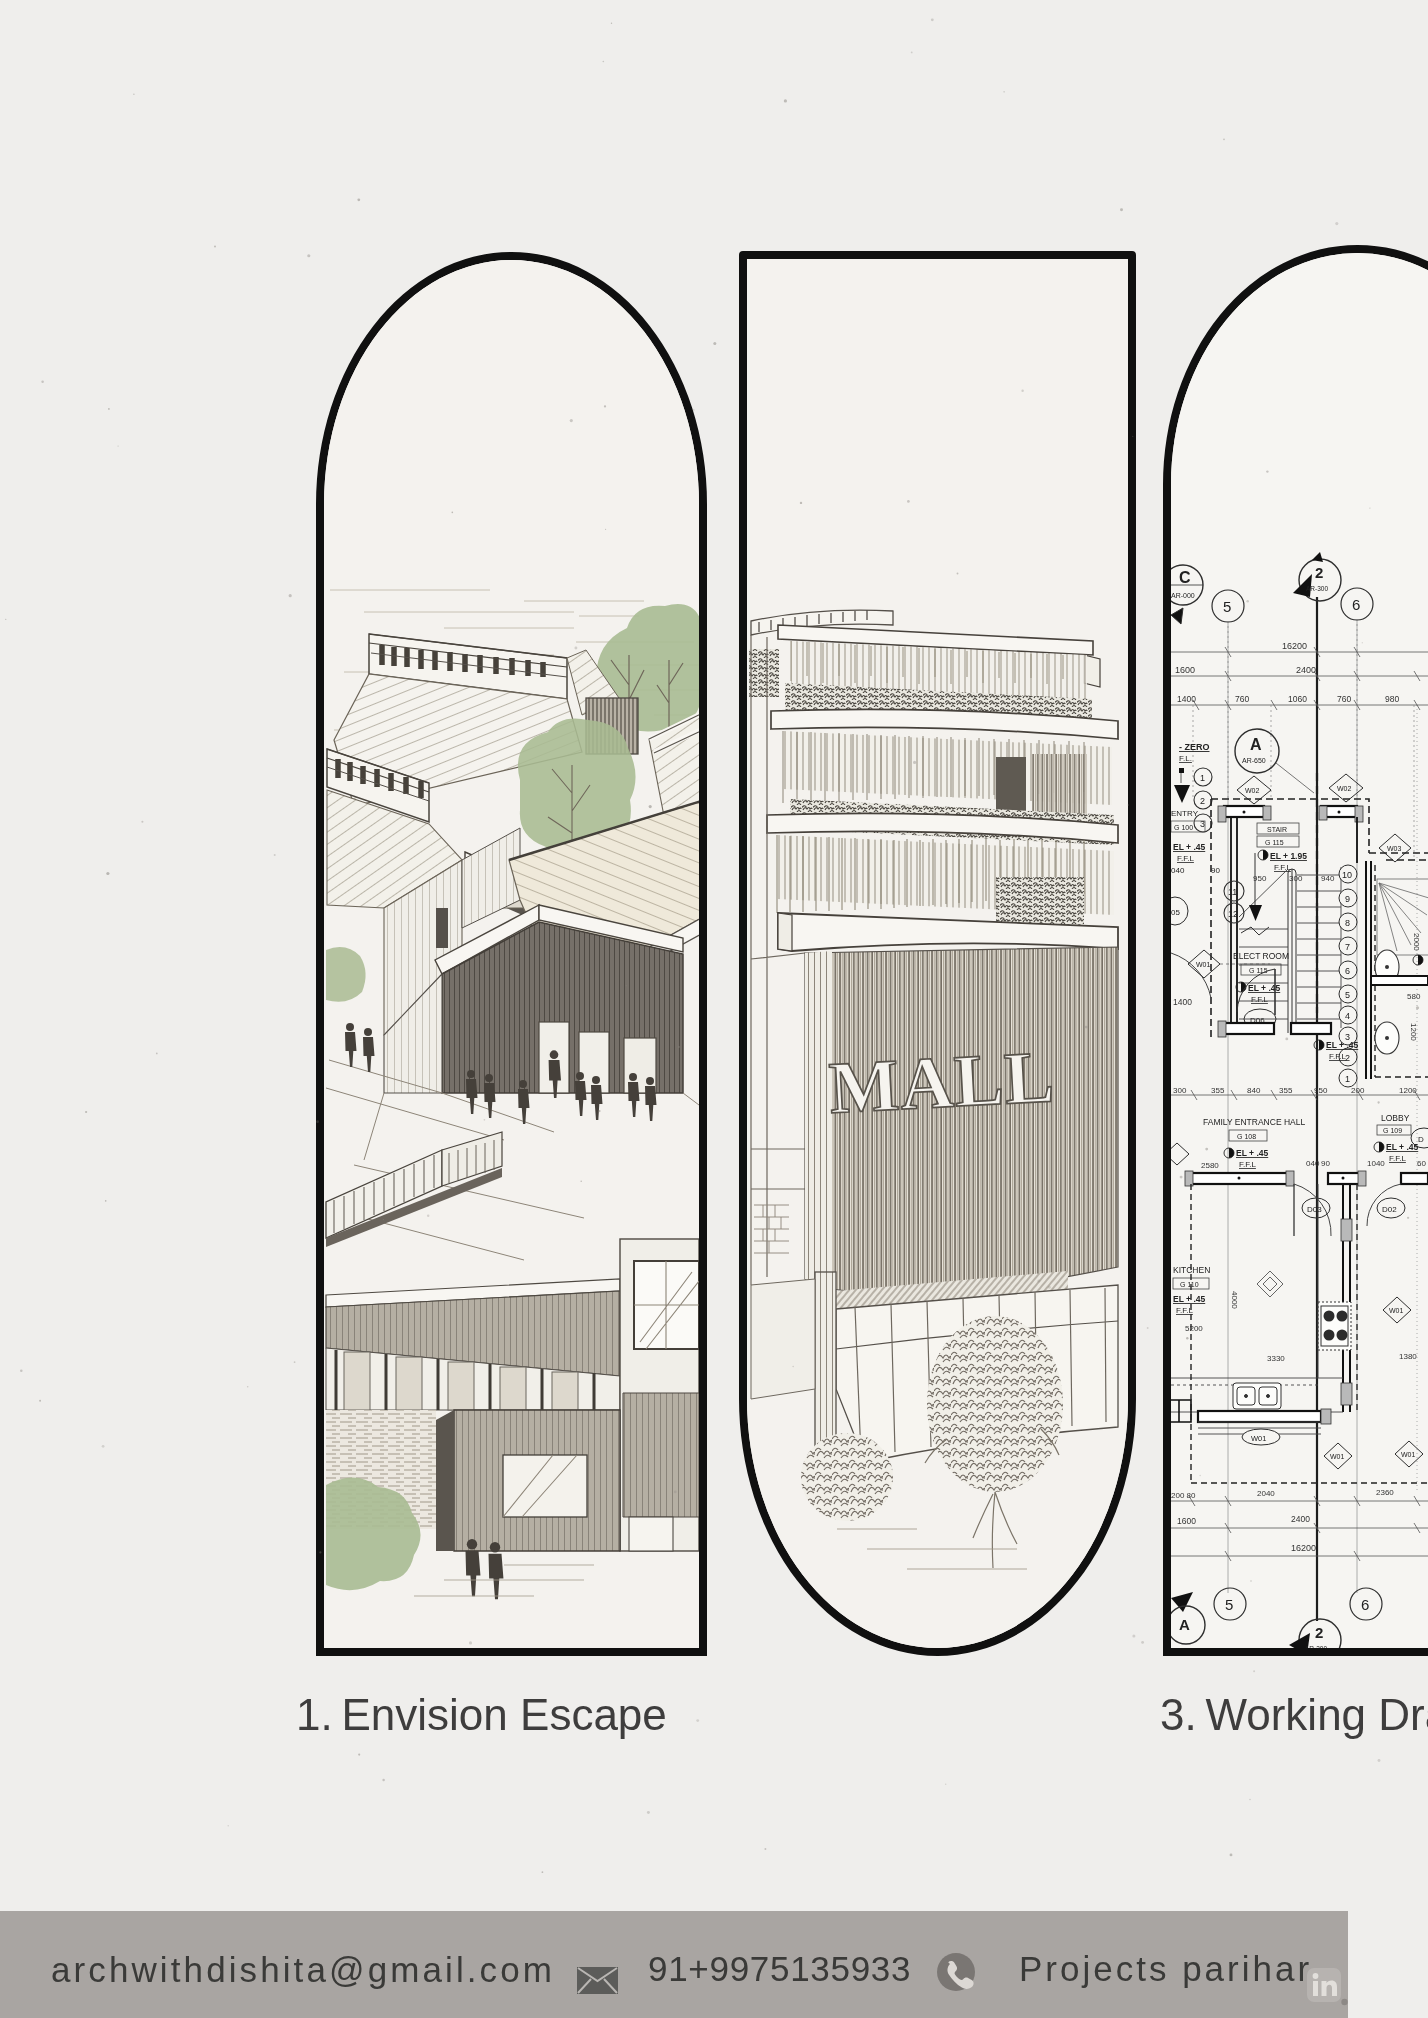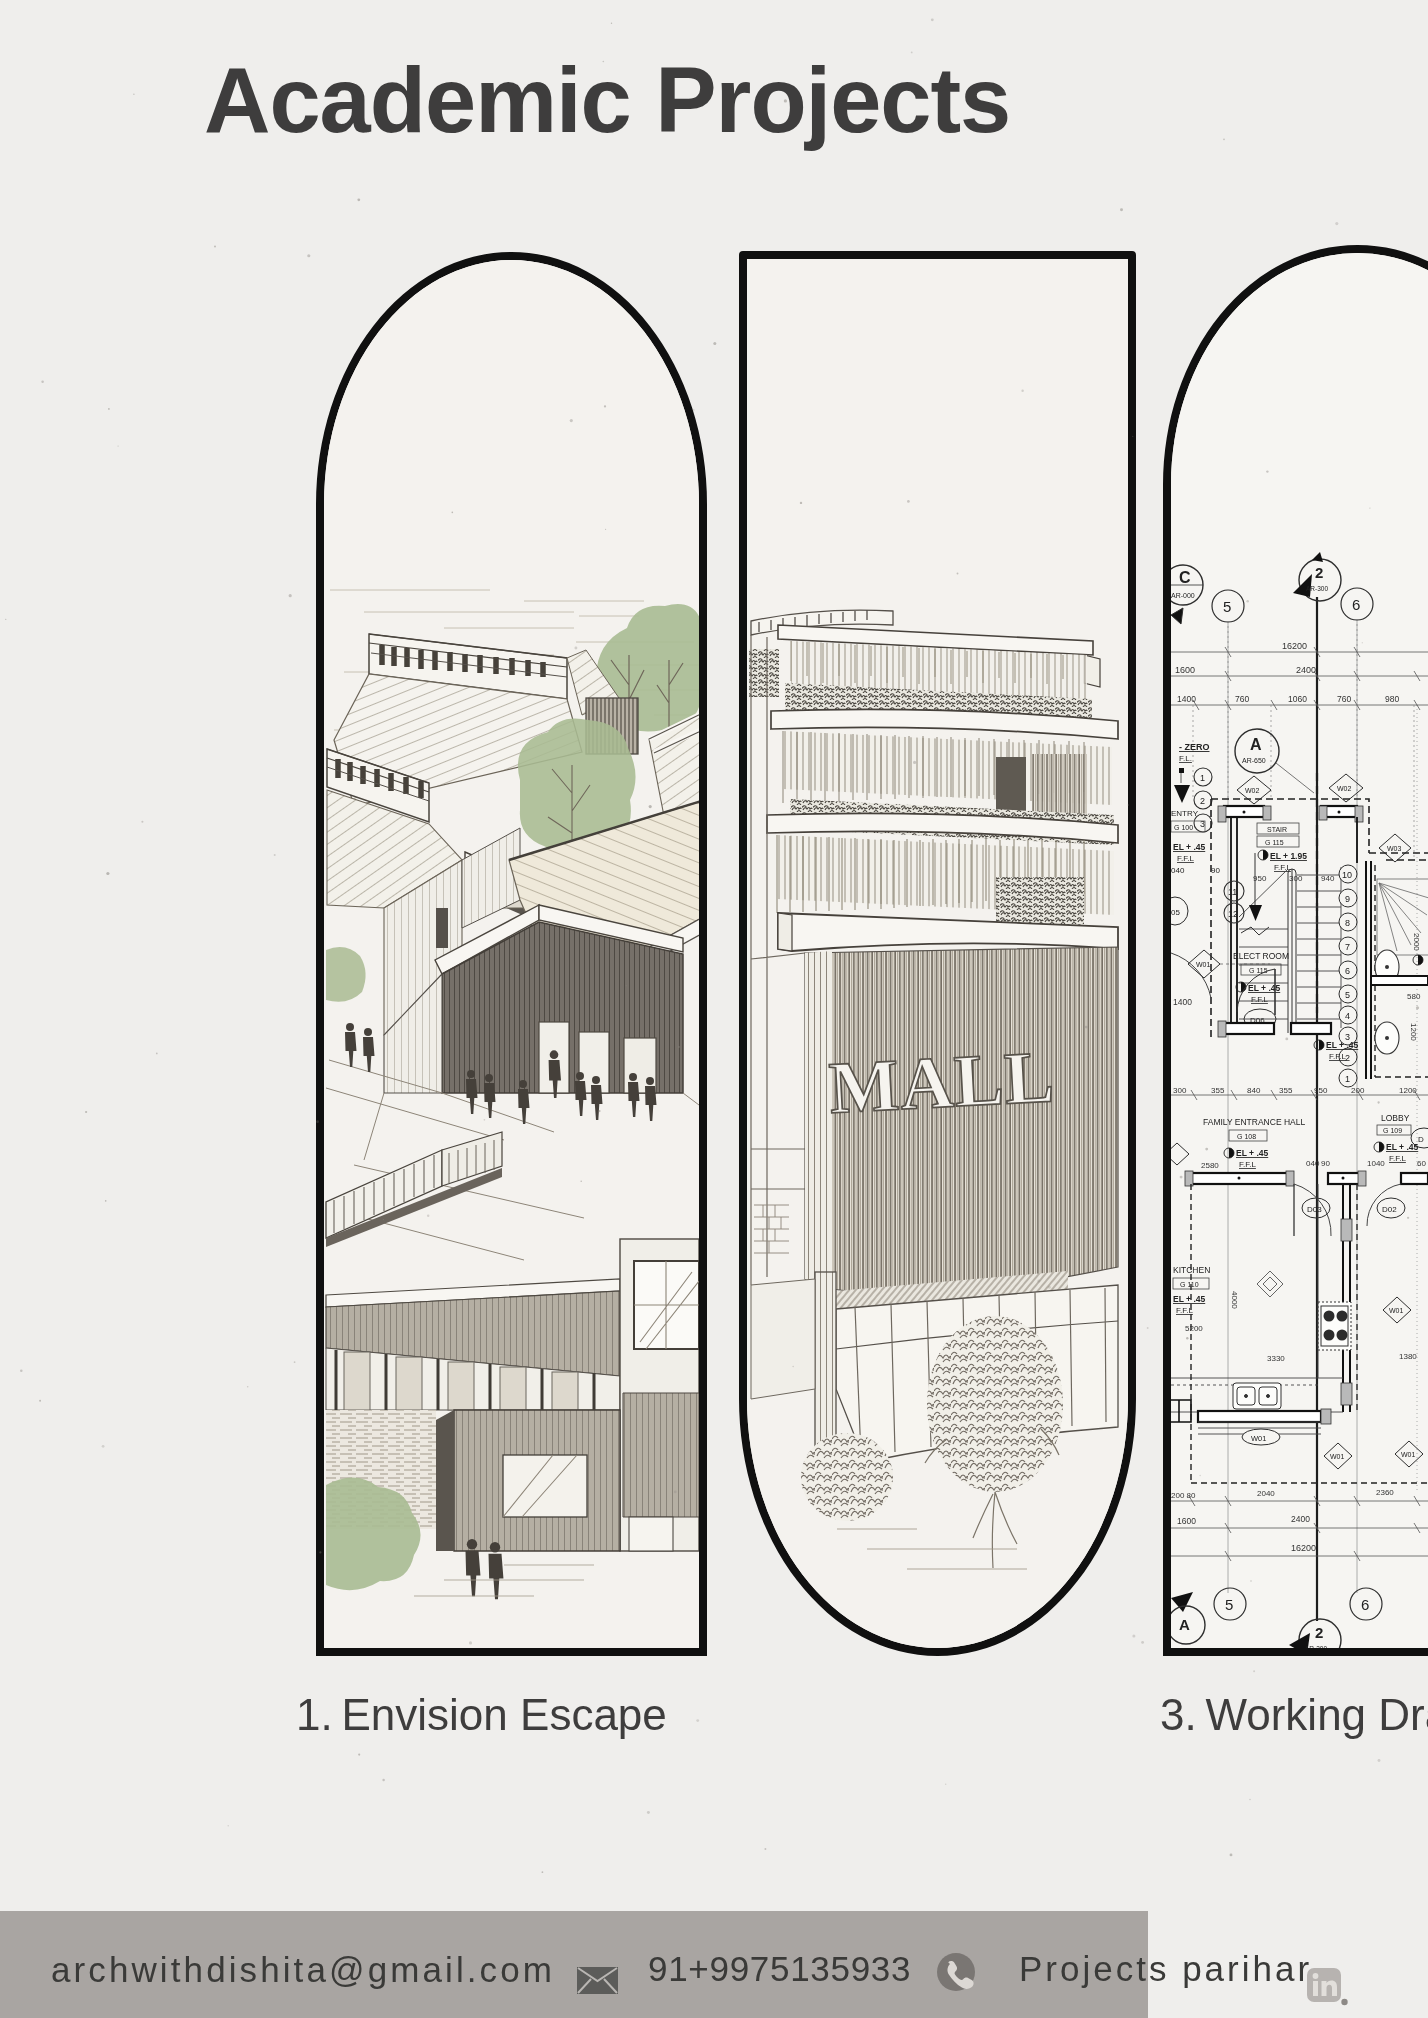--- a/index.html
+++ b/index.html
@@ -3,28 +3,27 @@
 <meta charset="utf-8">
 <style>
 html,body{margin:0;padding:0}
 #page{position:relative;width:1428px;height:2018px;background:#efeeec;overflow:hidden;font-family:"Liberation Sans",sans-serif}
 .title{position:absolute;left:204px;top:48px;font-size:92px;font-weight:bold;color:#3e3d3d;letter-spacing:-1px;white-space:nowrap}
 .panel{position:absolute;box-sizing:border-box;border:8px solid #101010;background:#f3f2ef;overflow:hidden}
 .p1{left:316px;top:252px;width:391px;height:1404px;border-radius:196px 196px 0 0/253px 253px 0 0}
 .p2{left:739px;top:251px;width:397px;height:1405px;border-radius:4px 4px 199px 199px/4px 4px 258px 258px}
 .p3{left:1163px;top:245px;width:389px;height:1411px;border-radius:195px 195px 0 0/240px 240px 0 0}
 .cap{position:absolute;font-size:44px;font-weight:normal;color:#3e3d3d;white-space:nowrap}
-.footer{position:absolute;left:0;top:1911px;width:1148px;height:107px;background:#a9a5a2}
+.footer{position:absolute;left:0;top:1911px;width:1348px;height:107px;background:#a9a5a2}
 .ftxt{position:absolute;font-size:35px;color:#3a3a38;white-space:nowrap}
 </style>
 </head>
 <body>
 <div id="page">
 
-<div class="title">Academic Projects</div>
 
 <div class="panel p1">
 <svg width="375" height="1388" viewBox="0 0 375 1388">
 <defs>
 <pattern id="seamA" width="10" height="10" patternUnits="userSpaceOnUse" patternTransform="rotate(68)">
 <rect width="10" height="10" fill="#f5f3ee"></rect>
             <line x1="0" y1="0" x2="0" y2="10" stroke="#8b8372" stroke-width="1.1"></line>
 </pattern>
 <pattern id="seamB" width="10" height="10" patternUnits="userSpaceOnUse" patternTransform="rotate(55)">
 <rect width="10" height="10" fill="#f3f1ea"></rect>

